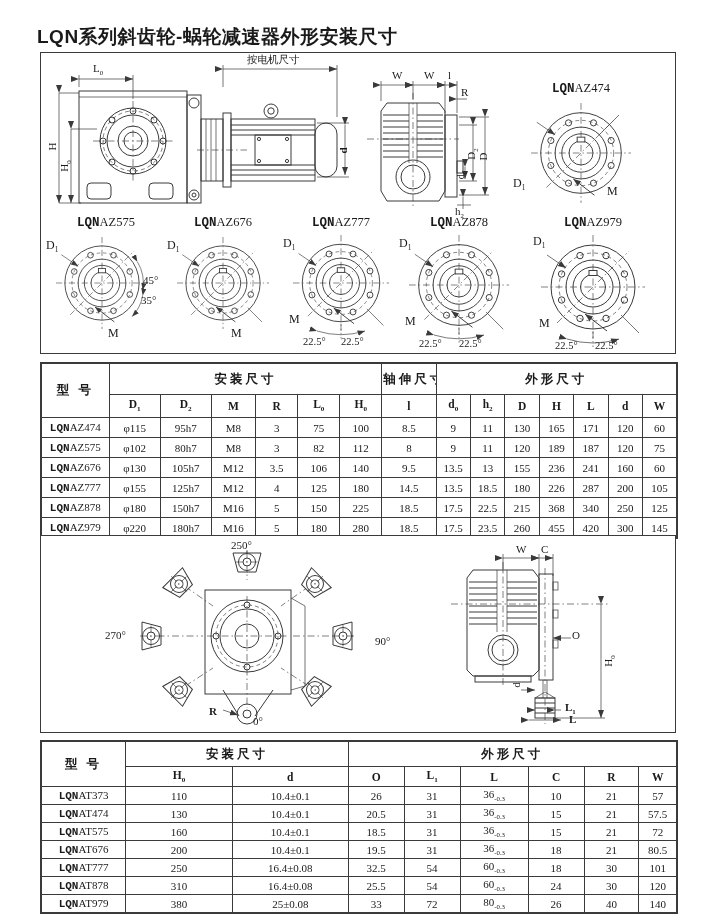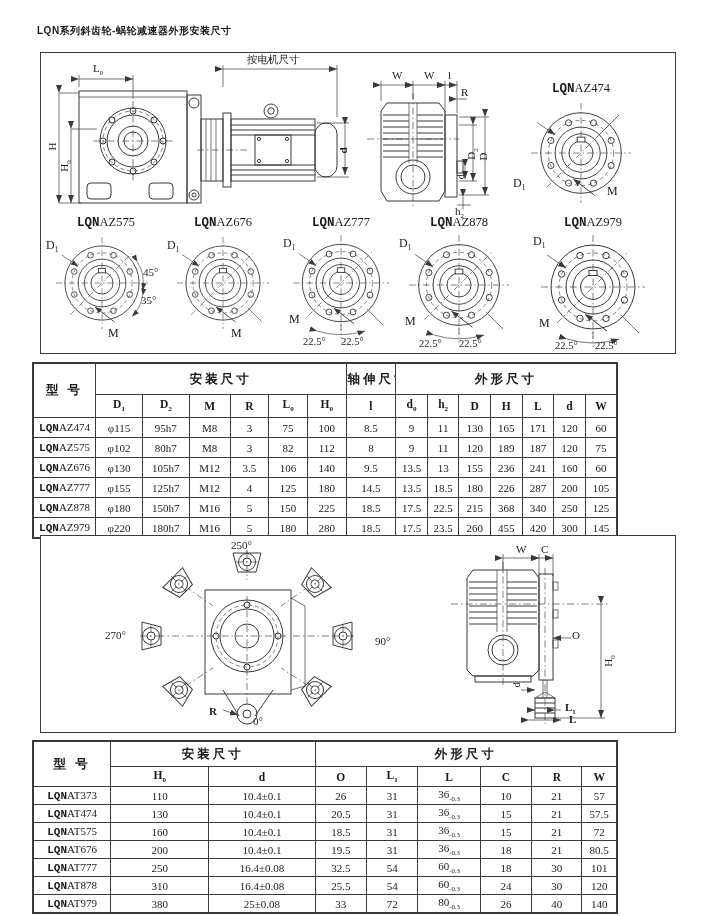--- a/index.html
+++ b/index.html
@@ -3,26 +3,26 @@
 <meta charset="utf-8">
 <style>
   html,body { margin:0; padding:0; }
   body {
     width:716px; height:916px; position:relative; background:#fff;
     font-family:"Liberation Serif", serif; color:#1a1a1a;
   }
   .title {
     position:absolute; left:37px; top:24px;
     font-family:"Liberation Sans", sans-serif; font-weight:bold;
-    font-size:10px; letter-spacing:.5px;
+    font-size:19px; letter-spacing:.5px;
   }
   .panel { position:absolute; border:1.4px solid #3a3a3a; background:#fff; }
   #box1 { left:40px; top:52px; width:634px; height:300px; }
   #box2 { left:40px; top:535px; width:634px; height:196px; }
-  .tablewrap { position:absolute; left:32px; width:586px; }
+  .tablewrap { position:absolute; left:40px; width:638px; }
   #t1wrap { top:362px; } #t2wrap { top:740px; }
   table { border-collapse:collapse; width:100%; table-layout:fixed; border:2px solid #3a3a3a; }
   th,td { border:1px solid #3a3a3a; text-align:center; padding:0 1px; font-size:11px; white-space:nowrap; overflow:hidden; }
   th.group { font-size:12.5px; height:30px; letter-spacing:3px; }
   #t2 th.group { height:24px; }
   thead tr.cols th { height:22px; font-size:11.5px; }
   #t2 thead tr.cols th { height:19px; }
   #t1 tbody td { height:19px; }
   #t2 tbody td { height:17px; }
   td.model { text-align:center; font-size:11px; }
@@ -230,21 +230,21 @@
   </div>
 
   <div class="flg" style="left:5px;top:162px;width:120px;height:136px">
     <span class="flg-title"><b>LQN</b>AZ575</span>
     <svg width="92" height="92" viewBox="-52 -52 104 104" style="left:10px;top:22px">
       <use href="#flg"></use>
       <path d="M40,-24 A46 46 0 0 1 46,8" class="thin" marker-start="url(#ar)" marker-end="url(#ar)"></path>
       <path d="M46,14 A46 46 0 0 1 34,38" class="thin" marker-start="url(#ar)" marker-end="url(#ar)"></path>
     </svg>
     <span class="lbl" style="left:0px;top:24px;font-size:12px">D<sub>1</sub></span>
-    <span class="lbl" style="left:97px;top:52px">45°</span>
+    <span class="lbl" style="left:97px;top:60px">45°</span>
     <span class="lbl" style="left:95px;top:80px">35°</span>
     <span class="lbl" style="left:62px;top:112px;font-size:12px">M</span>
   </div>
 
   <div class="flg" style="left:122px;top:162px;width:120px;height:136px">
     <span class="flg-title"><b>LQN</b>AZ676</span>
     <svg width="92" height="92" viewBox="-52 -52 104 104" style="left:14px;top:22px">
       <use href="#flg"></use>
       <line x1="28" y1="28" x2="44" y2="44" class="thin"></line>
     </svg>

